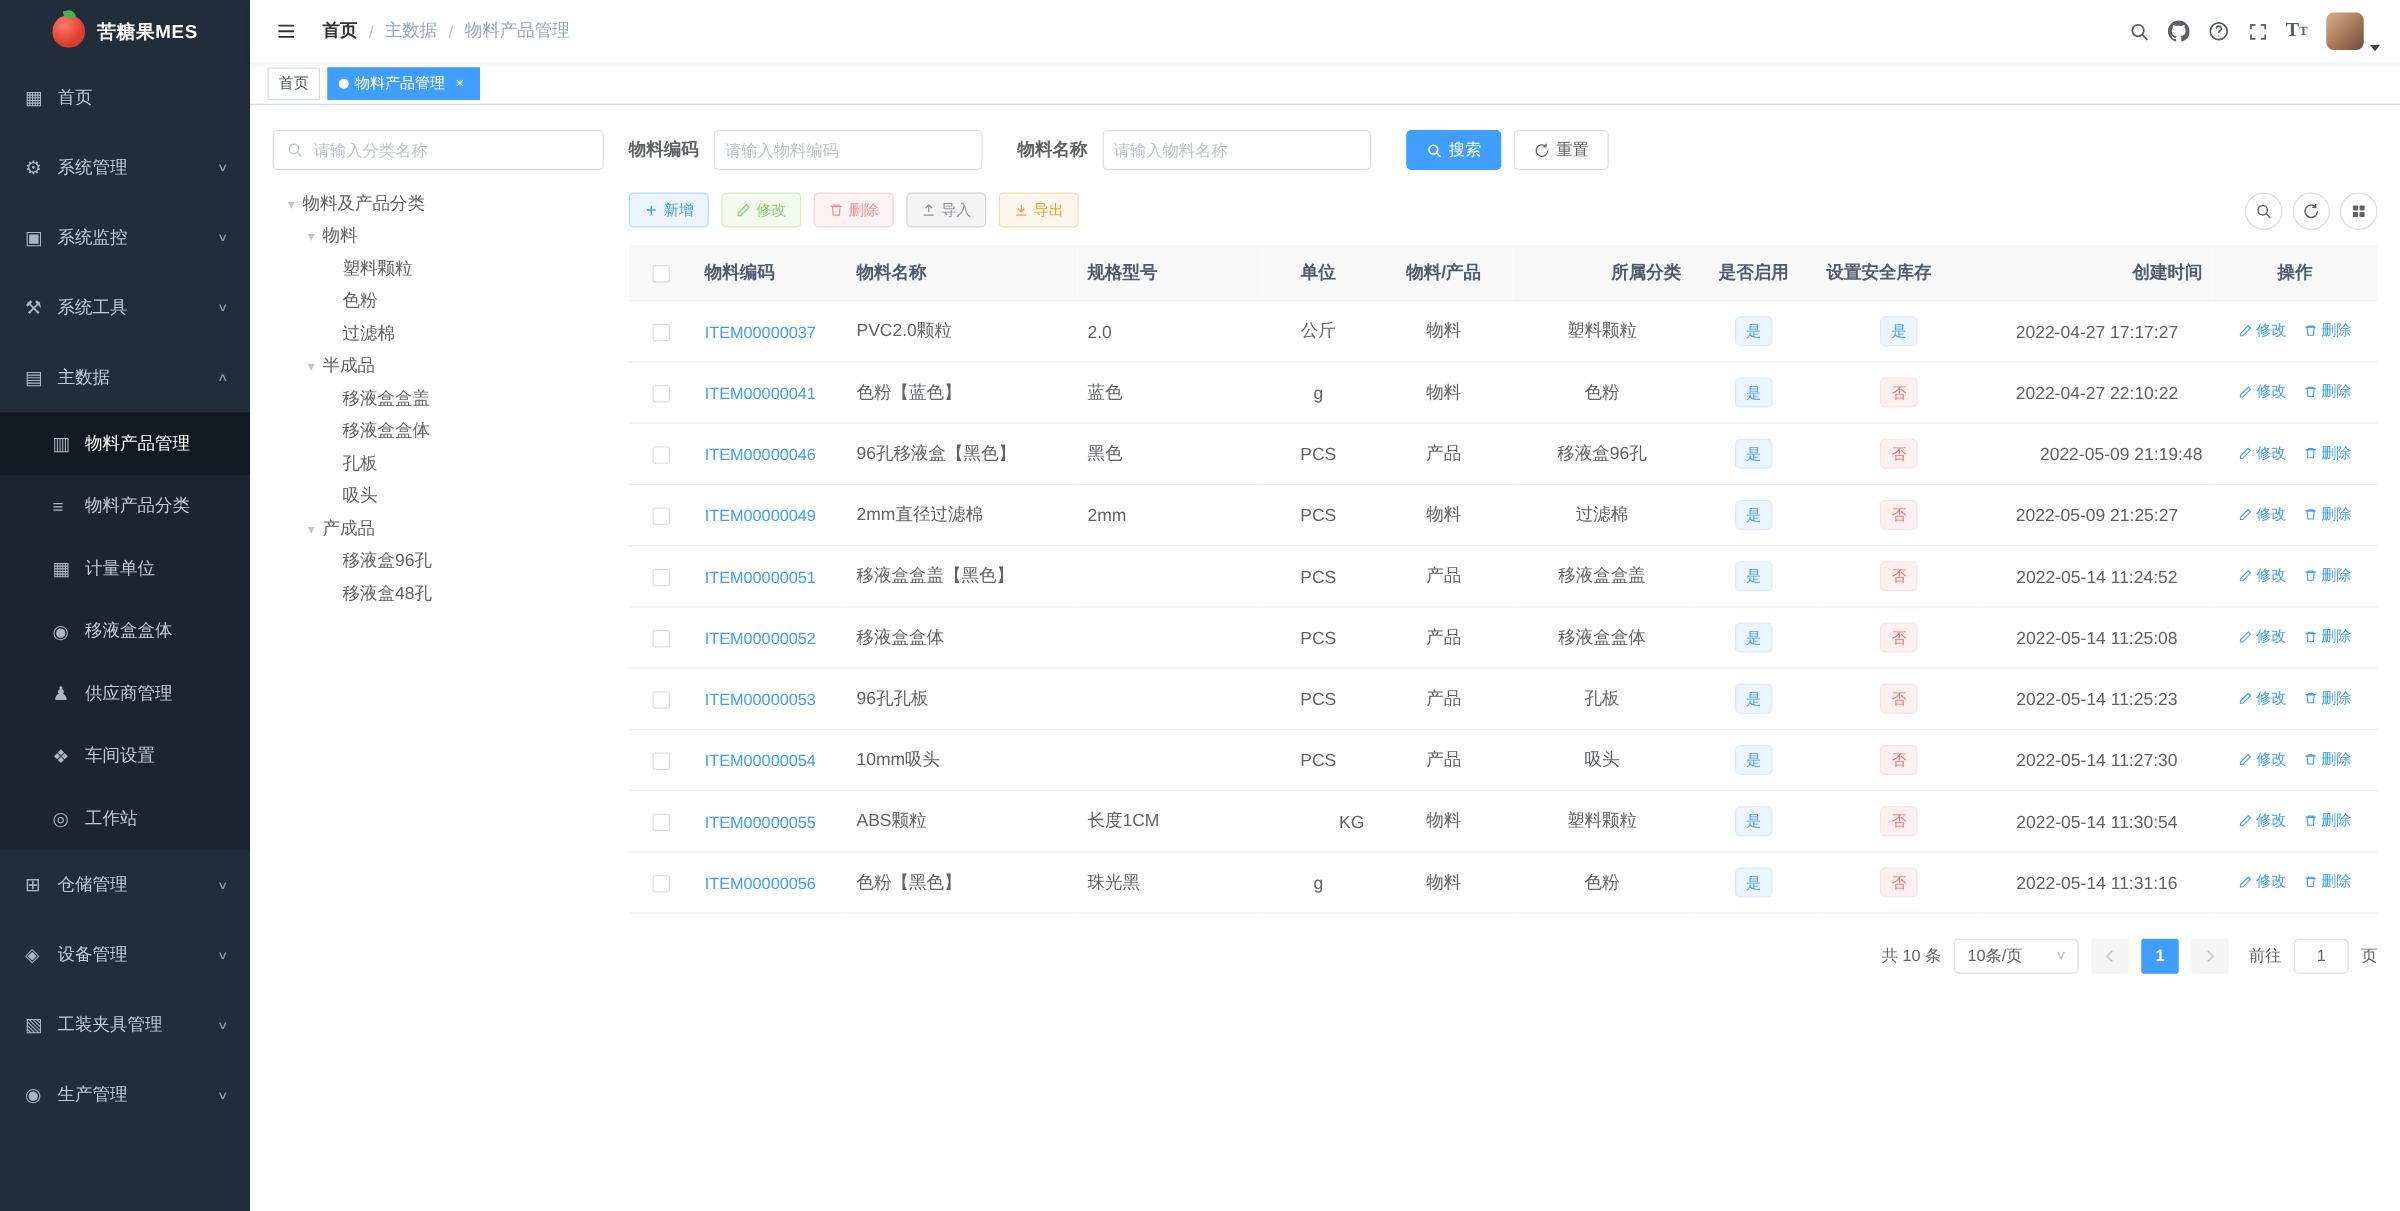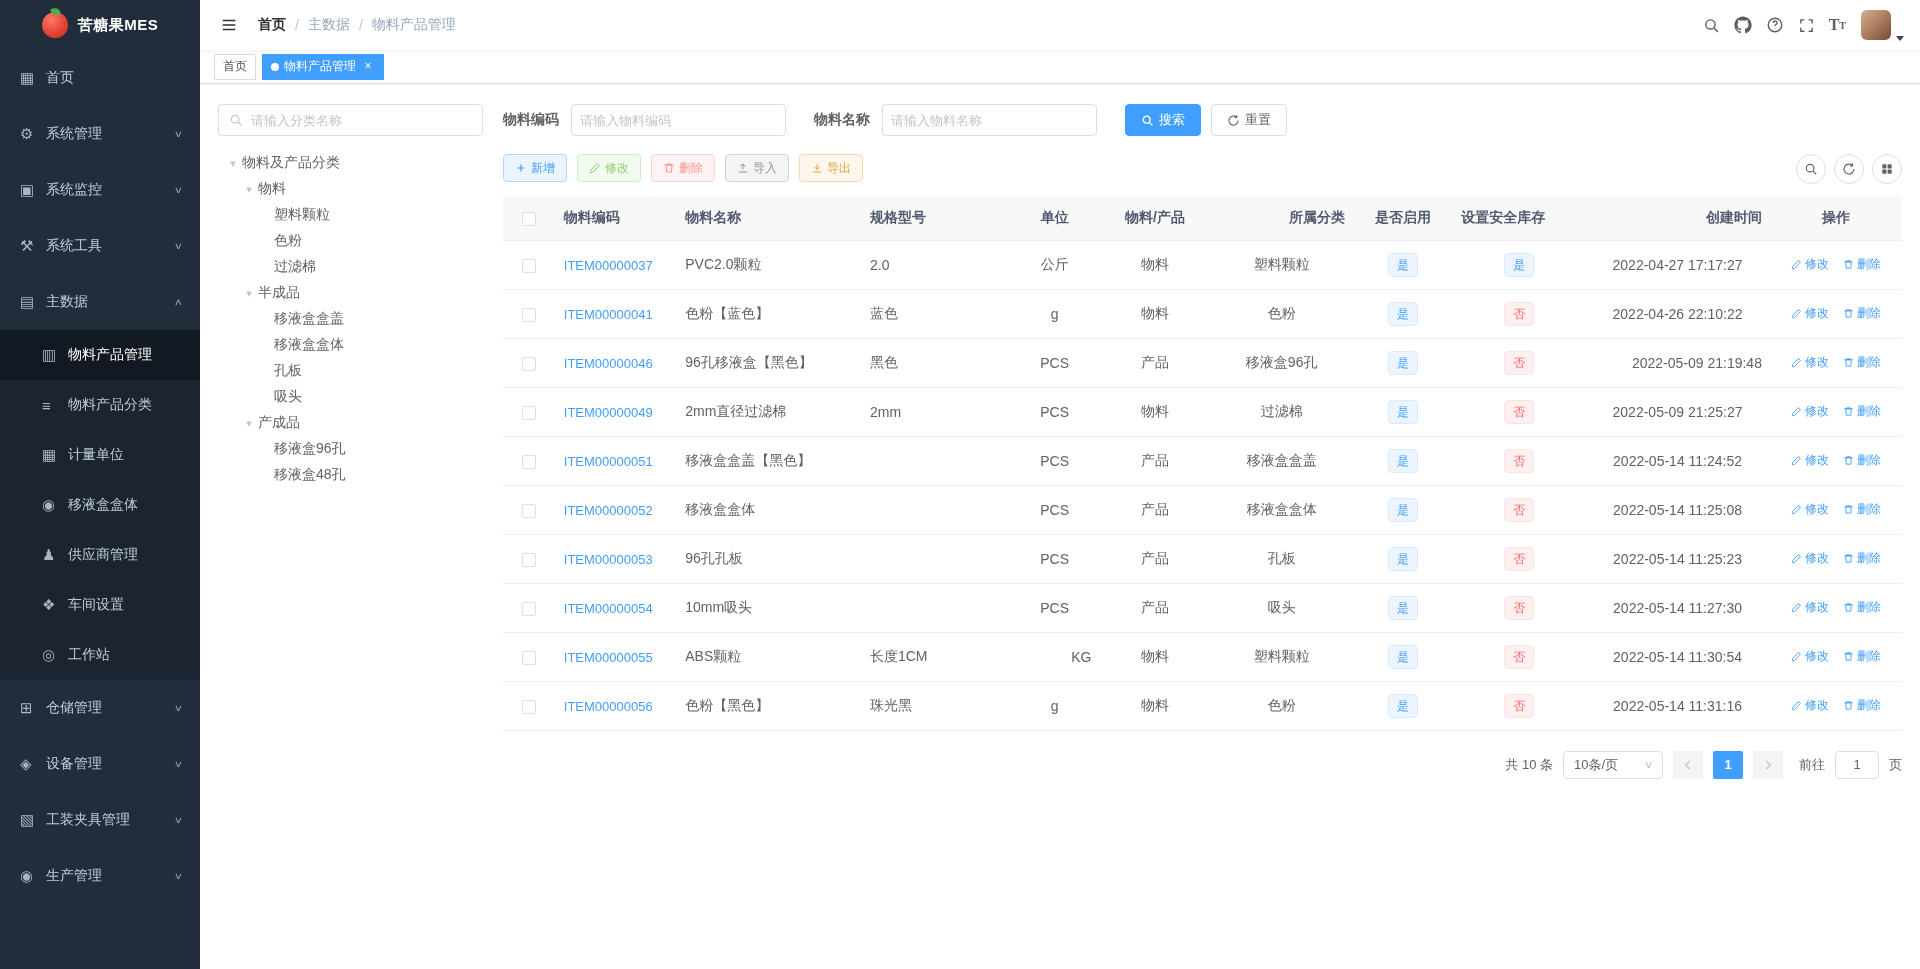--- a/index.html
+++ b/index.html
@@ -465,21 +465,21 @@
               <tr>
     <td style="text-align:center"><span class="checkbox"></span></td>
     <td><a class="code-link">ITEM00000041</a></td>
     <td>色粉【蓝色】</td>
     <td>蓝色</td>
     <td style="text-align:center">g</td>
     <td style="text-align:center">物料</td>
     <td style="text-align:center">色粉</td>
     <td style="text-align:center"><span class="badge badge-yes">是</span></td>
     <td style="text-align:center"><span class="badge badge-no">否</span></td>
-    <td style="text-align:center">2022-04-26 22:10:22</td>
+    <td style="text-align:center">2022-04-27 22:10:22</td>
     <td style="text-align:center">
       <a class="op-link">
                     <svg width="11" height="11" viewBox="0 0 24 24" fill="none" stroke="currentColor" stroke-width="2">
                       <path d="M16.5 3.5l4 4L7 21H3v-4z"></path>
                     </svg>
                     <span>修改</span>
                   </a>
       <a class="op-link">
                     <svg width="11" height="11" viewBox="0 0 24 24" fill="none" stroke="currentColor" stroke-width="2">
                       <path d="M3 6h18"></path>

